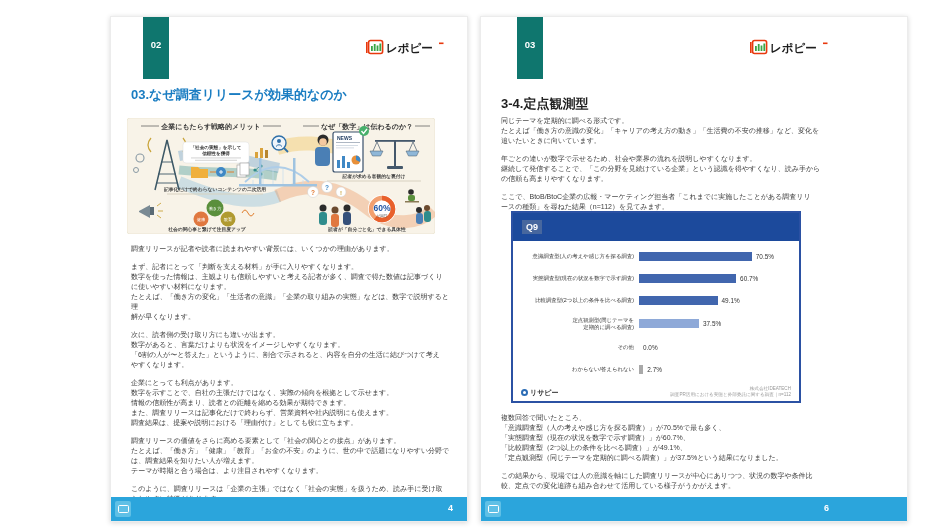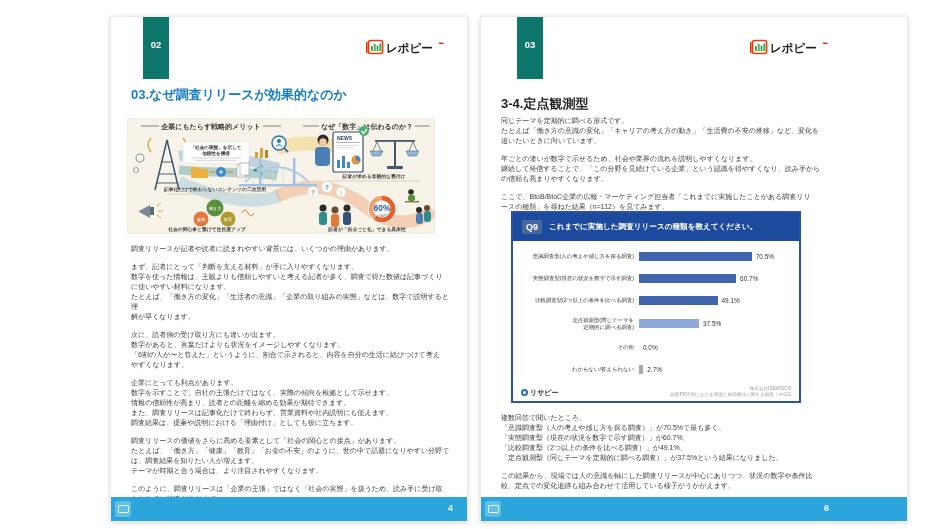--- a/index.html
+++ b/index.html
@@ -270,21 +270,20 @@
 
   <div class="body-text" id="right-body-top">
       <p class="para">同じテーマを定期的に調べる形式です。<br>たとえば「働き方の意識の変化」「キャリアの考え方の動き」「生活費の不安の推移」など、変化を<br>追いたいときに向いています。</p>
       <p class="para">年ごとの違いが数字で示せるため、社会や業界の流れを説明しやすくなります。<br>継続して発信することで、「この分野を見続けている企業」という認識を得やすくなり、読み手から<br>の信頼も高まりやすくなります。</p>
       <p class="para">ここで、BtoB/BtoC企業の広報・マーケティング担当者「これまでに実施したことがある調査リリ<br>ースの種類」を尋ねた結果（n=112）を見てみます。</p>
     </div>
 
   <div class="chart-wrap">
     <div class="chart-header">
       <span class="qchip">Q9</span>
-      <span class="chart-title">これまでに実施した調査リリースの種類を教えてください。</span>
     </div>
     <div class="chart-rows">
         <div class="crow">
           <div class="clabel">意識調査型(人の考えや感じ方を探る調査)</div>
           <div class="cbarwrap">
             <div class="cbar" style="width: 112.8px; background: rgb(65, 102, 174);"></div>
             <div class="cval">70.5%</div>
           </div>
         </div>
         <div class="crow">

